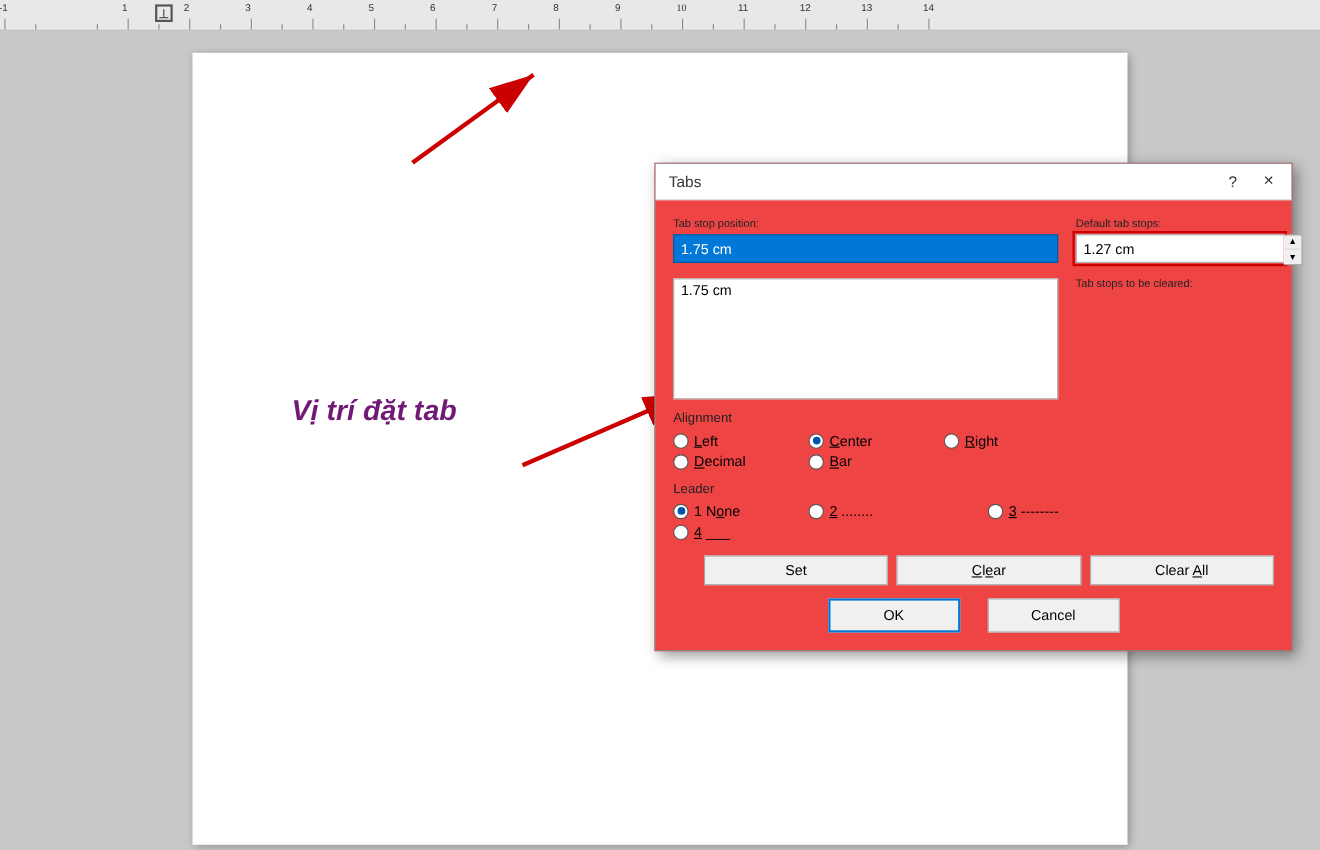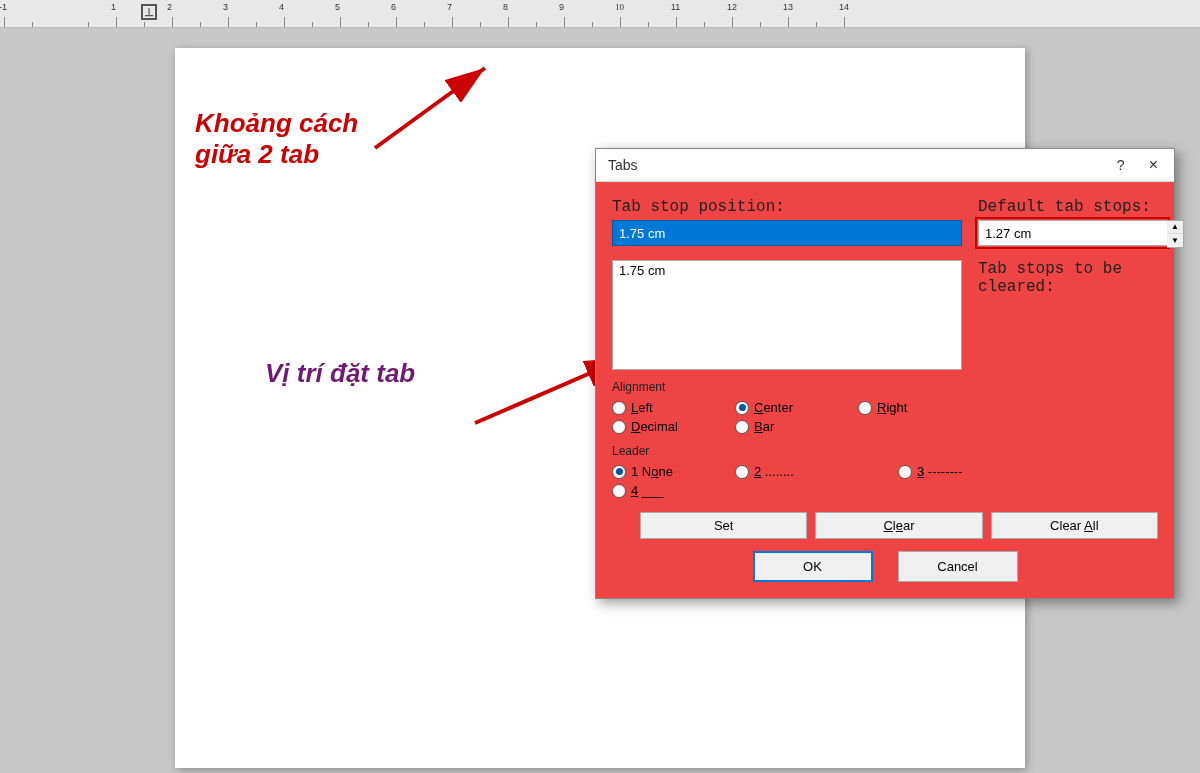--- a/index.html
+++ b/index.html
@@ -100,24 +100,23 @@
     
     .two-col {
       display: flex;
       gap: 16px;
       margin-bottom: 12px;
     }
     .col-left { flex: 1; }
     .col-right { width: 180px; }
 
     .field-label {
-      font-size: 16px;
+      font-size: 10px;
       margin-bottom: 4px;
       color: #222;
-      font-family: Liberation Mono, monospace;
     }
     .text-input {
       width: 100%;
       padding: 3px 6px;
       border: 1px solid #aaa;
       background: white;
       font-size: 13px;
       height: 26px;
     }
     .text-input.selected {
@@ -335,24 +334,20 @@
     <div class="ruler-vtick" style="left: 648px; bottom: 0px; height: 5px;"></div>
     <div class="ruler-vtick" style="left: 704px; bottom: 0px; height: 5px;"></div>
     <div class="ruler-vtick" style="left: 760px; bottom: 0px; height: 5px;"></div>
     <div class="ruler-vtick" style="left: 816px; bottom: 0px; height: 5px;"></div>
     <div style="position: absolute; left: 141px; top: 4px; width: 16px; height: 16px; border: 2px solid rgb(85, 85, 85); background: rgb(232, 232, 232); display: flex; align-items: center; justify-content: center; font-size: 11px; color: rgb(85, 85, 85); font-weight: bold;">⊥</div>
   </div>
 
 <div class="doc-area" style="top:28px;">
   <div class="doc-page">
 
-    <div class="annotation-text-1">
-      <span>Khoảng cách</span><br>
-      <span>giữa 2 tab</span>
-    </div>
 
     <div class="annotation-text-2">
       <span>Vị trí đặt tab</span>
     </div>
 
     <svg class="arrow-svg" style="position:absolute; left:0; top:0; width:450px; height:320px; pointer-events:none;" viewBox="0 0 450 320">
 
       <defs>
         <marker id="arrowhead1" markerWidth="10" markerHeight="7" refX="10" refY="3.5" orient="auto">
           <polygon points="0 0, 10 3.5, 0 7" fill="#cc0000"></polygon>

